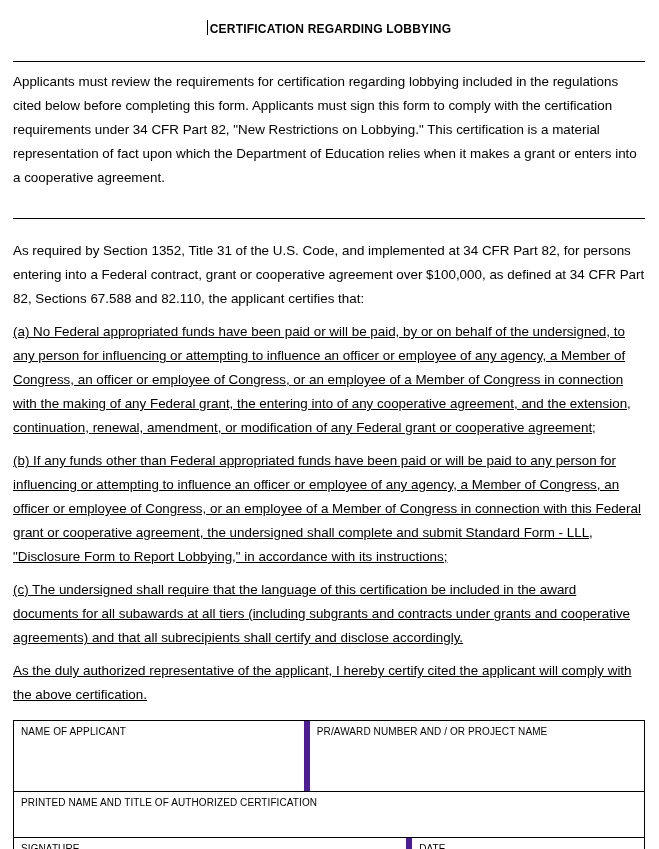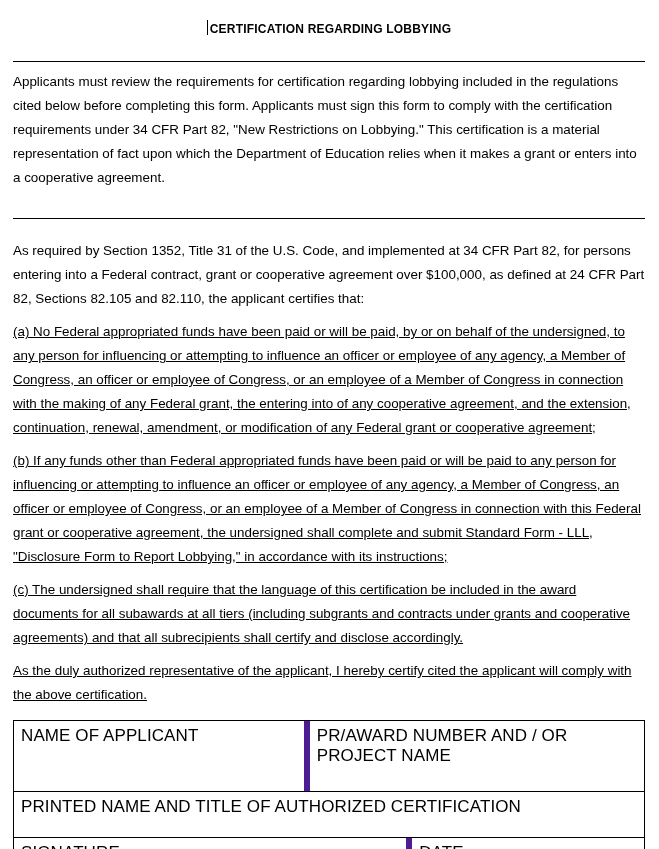--- a/index.html
+++ b/index.html
@@ -55,21 +55,21 @@
   }
   .form-row {
     display: flex;
     border-bottom: 1px solid #000;
   }
   .form-row:last-child { border-bottom: none; }
   .form-cell {
     padding: 5px 7px;
   }
   .form-cell .cell-label {
-    font-size: 17px;
+    font-size: 10px;
     letter-spacing: 0.1px;
   }
   .cell-divider { border-left: 6px solid #4c1d95; }
   .row-1 { height: 71px; }
   .row-1 .cell-a { width: 46%; }
   .row-1 .cell-b { width: 54%; }
   .row-2 { height: 46px; }
   .row-2 .cell-a { width: 100%; }
   .row-3 { height: 66px; gap: 44px; }
   .row-3 .cell-a { width: 59.5%; }
@@ -90,21 +90,21 @@
   <div class="title-row">
     <span class="text-cursor"></span><h1 class="doc-title">CERTIFICATION REGARDING LOBBYING</h1>
   </div>
 
   <hr class="rule rule-1">
 
   <p class="body-text intro">Applicants must review the requirements for certification regarding lobbying included in the regulations cited below before completing this form. Applicants must sign this form to comply with the certification requirements under 34 CFR Part 82, "New Restrictions on Lobbying." This certification is a material representation of fact upon which the Department of Education relies when it makes a grant or enters into a cooperative agreement.</p>
 
   <hr class="rule rule-2">
 
-  <p class="body-text after-rule">As required by Section 1352, Title 31 of the U.S. Code, and implemented at 34 CFR Part 82, for persons entering into a Federal contract, grant or cooperative agreement over $100,000, as defined at 24 CFR Part 82, Sections 82.105 and 82.110, the applicant certifies that:</p>
+  <p class="body-text after-rule">As required by Section 1352, Title 31 of the U.S. Code, and implemented at 34 CFR Part 82, for persons entering into a Federal contract, grant or cooperative agreement over $100,000, as defined at 34 CFR Part 82, Sections 67.588 and 82.110, the applicant certifies that:</p>
 
   <p class="body-text para-gap">(a) No Federal appropriated funds have been paid or will be paid, by or on behalf of the undersigned, to any person for influencing or attempting to influence an officer or employee of any agency, a Member of Congress, an officer or employee of Congress, or an employee of a Member of Congress in connection with the making of any Federal grant, the entering into of any cooperative agreement, and the extension, continuation, renewal, amendment, or modification of any Federal grant or cooperative agreement;</p>
 
   <p class="body-text para-gap">(b) If any funds other than Federal appropriated funds have been paid or will be paid to any person for influencing or attempting to influence an officer or employee of any agency, a Member of Congress, an officer or employee of Congress, or an employee of a Member of Congress in connection with this Federal grant or cooperative agreement, the undersigned shall complete and submit Standard Form - LLL, "Disclosure Form to Report Lobbying," in accordance with its instructions;</p>
 
   <p class="body-text para-gap">(c) The undersigned shall require that the language of this certification be included in the award documents for all subawards at all tiers (including subgrants and contracts under grants and cooperative agreements) and that all subrecipients shall certify and disclose accordingly.</p>
 
   <p class="body-text para-gap">As the duly authorized representative of the applicant, I hereby certify cited the applicant will comply with the above certification.</p>
 
   <div class="form-table">

